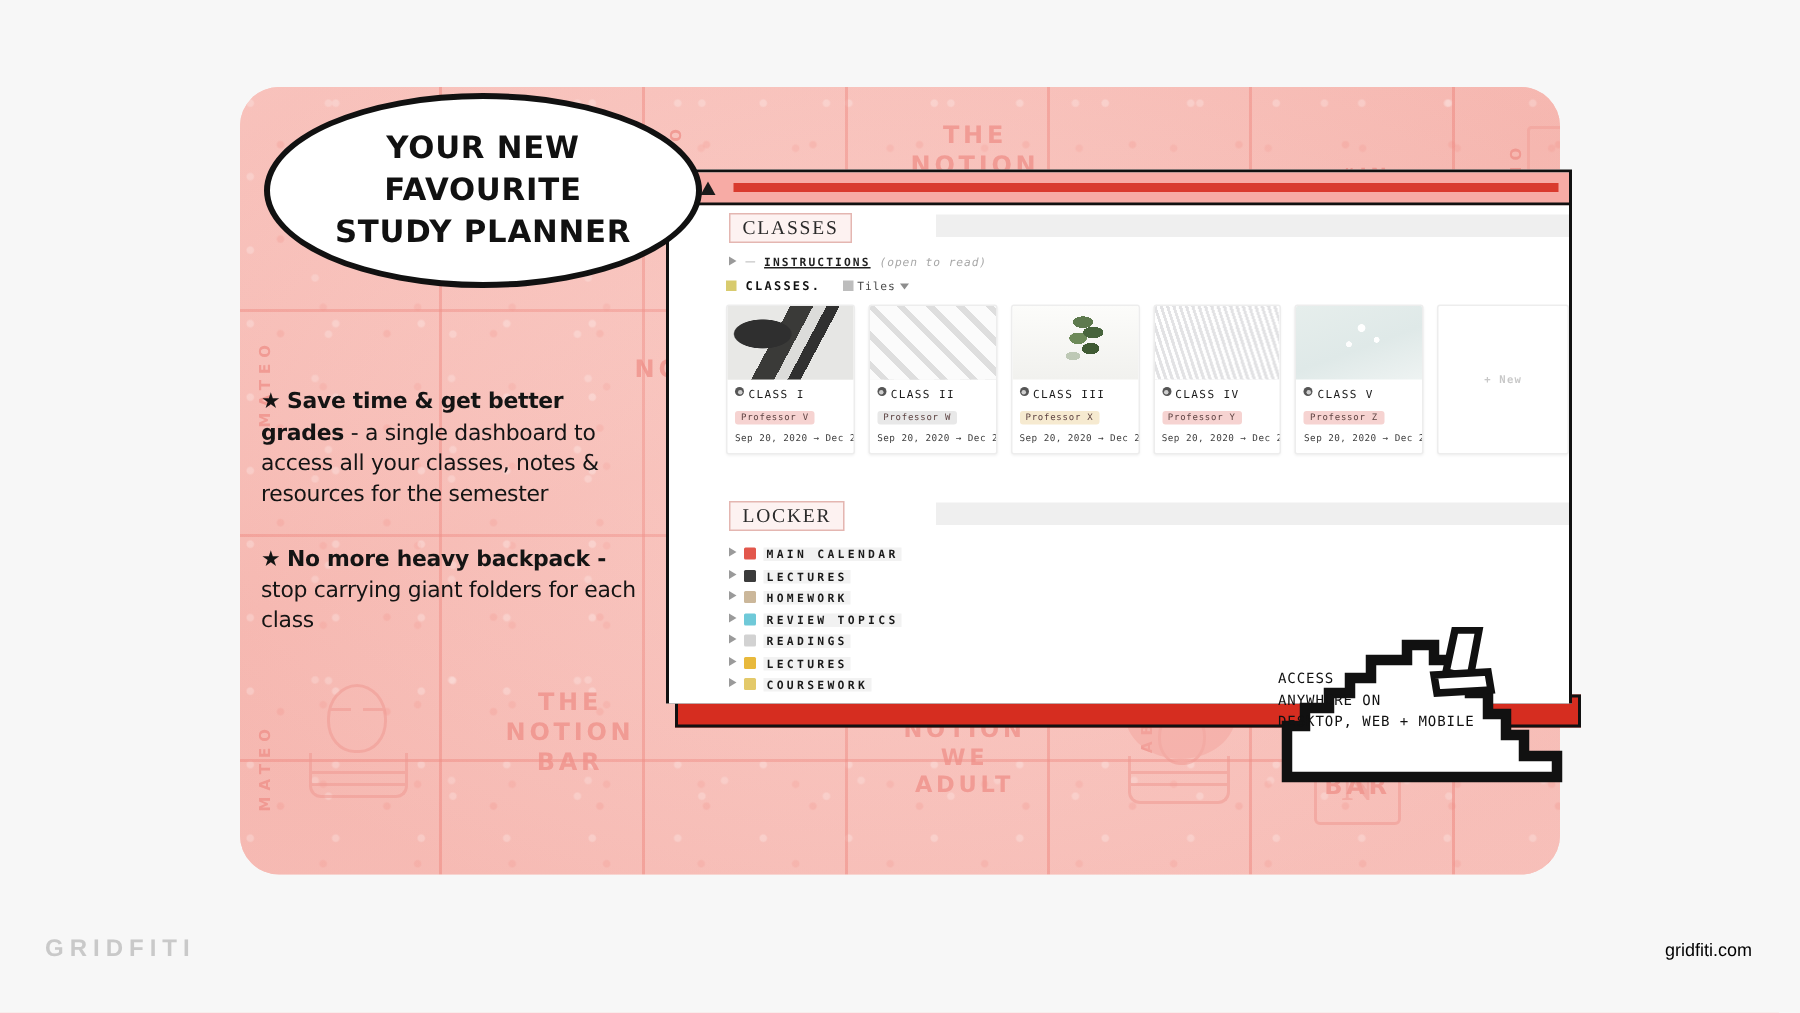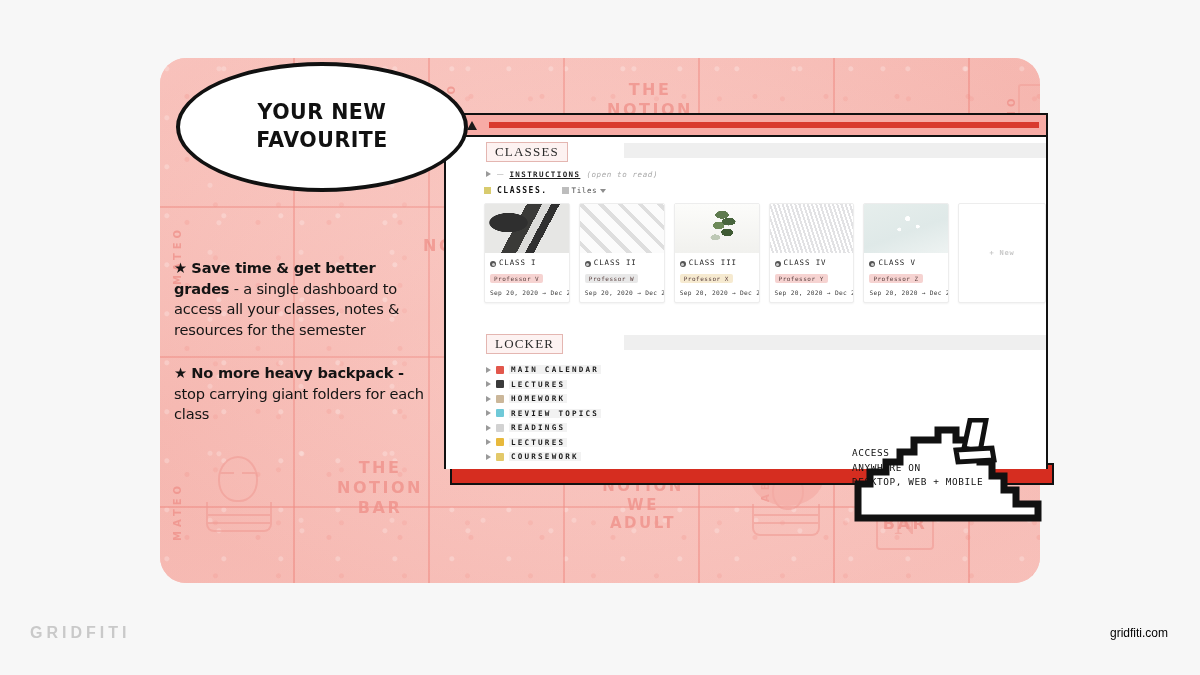--- a/index.html
+++ b/index.html
@@ -120,33 +120,33 @@
   .db-view { display:flex; align-items:center; gap:3px; margin-left: 8px; }
   .db-view .gico { width:7px;height:7px; background:#bdbdbd; }
   .db-view .vlabel { font-family:"DejaVu Sans Mono", monospace; font-size:7.5px; color:#4b4b4b; letter-spacing:.6px;}
   .db-view .chev { width:0;height:0;border-left:3px solid transparent;border-right:3px solid transparent;border-top:4px solid #8d8d8d; }
 
   .cards-row { display:flex; gap:9px; padding: 8px 0 0 38px; }
   .ccard { width: 90px; border:1px solid #ededed; border-radius:2px; background:#fff; overflow:hidden;
            box-shadow: 0 1px 2px rgba(0,0,0,.05); }
   .cthumb { height: 49px; }
   .cbody { padding: 5px 5px 6px 5px; }
-  .ctitle { display:flex; align-items:flex-end; gap:3px; }
+  .ctitle { display:flex; align-items:flex-start; gap:3px; }
   .cdot { width:6px;height:6px;border-radius:50%; background:#555; position:relative; }
   .cdot::after{content:"";position:absolute;inset:1.5px;border-radius:50%;background:#cfcfcf;}
   .ctxt { font-family:"DejaVu Sans Mono", monospace; font-size:7.4px; letter-spacing:.9px; color:#1b1b1b; }
   .cprof { display:inline-block; margin-top:4px; padding:1px 4px; border-radius:2px;
            font-family:"DejaVu Sans Mono", monospace; font-size:6px; letter-spacing:.5px; color:#5c4241; }
   .cdate { margin-top:4px; font-family:"DejaVu Sans Mono", monospace; font-size:6.2px;
            letter-spacing:.3px; color:#3f3f3f; white-space:nowrap; }
   .newcard { width:92px; display:flex; align-items:center; justify-content:center;font-weight:bold; }
   .newtxt { font-family:"DejaVu Sans Mono", monospace; font-size:7px; color:#c8c8c8; letter-spacing:.8px; }
 
   .locker-list { padding: 10px 0 0 40px; }
-  .lk-row { display:flex; align-items:center; gap:5px; margin-bottom: 5.5px; }
+  .lk-row { display:flex; align-items:flex-start; gap:5px; margin-bottom: 5.5px; }
   .lk-ico { width:8px; height:8px; border-radius:1px; }
   .lk-txt { font-family:"DejaVu Sans Mono", monospace; font-size:7.6px; letter-spacing:2.2px;
             color:#1a1a1a; font-weight:700; background:#f2f2f2; padding:0 2px; }
 
   
   .callout { position:absolute; left:852px; top:418px; width:196px; height:108px; z-index:12; }
   .callout svg { display:block; }
   .co-txt { position:absolute; left:0; top:28px; width:196px; 
             font-family:"DejaVu Sans Mono", monospace; font-size:9.4px; line-height:1.55;
             color:#111; letter-spacing:.6px; }
@@ -381,20 +381,21 @@
         </div>
       </div>
 
     </div>
   </div>
 
   <div class="oval">
     <div class="oval-txt">
       <div>YOUR NEW</div>
       <div>FAVOURITE</div>
+      <div>STUDY PLANNER</div>
     </div>
   </div>
 
   <div class="copy">
     <p class="bullet">
       <span class="star">★</span>
       <b>Save time &amp; get better grades</b><span> - a single dashboard to access all your classes, notes &amp; resources for the semester</span>
     </p>
     <p class="bullet">
       <span class="star">★</span>

